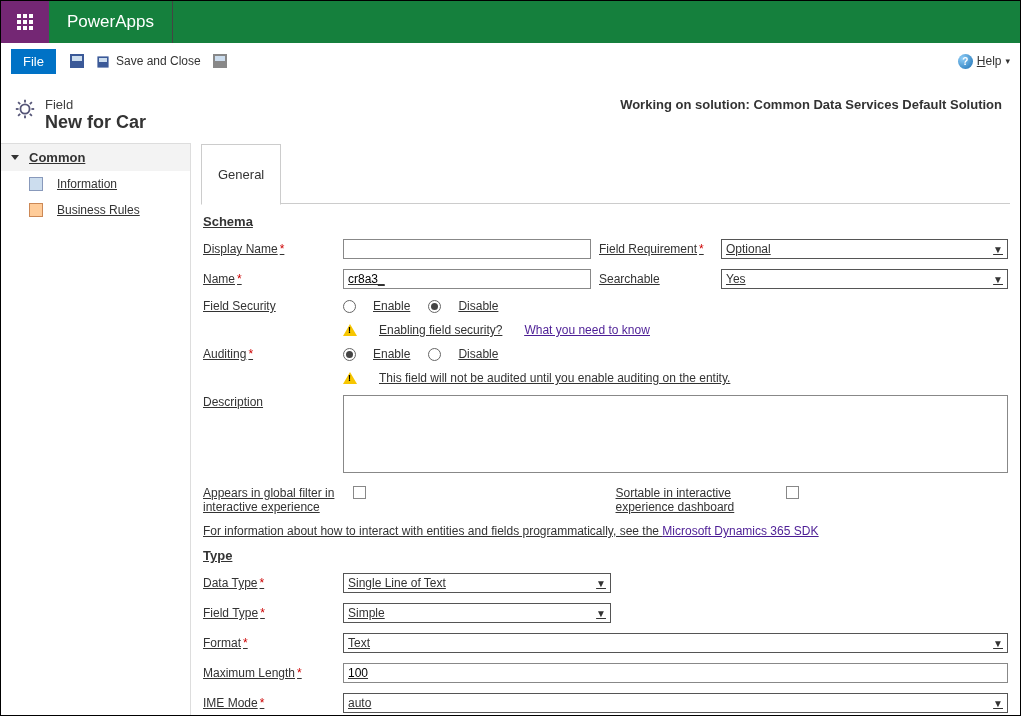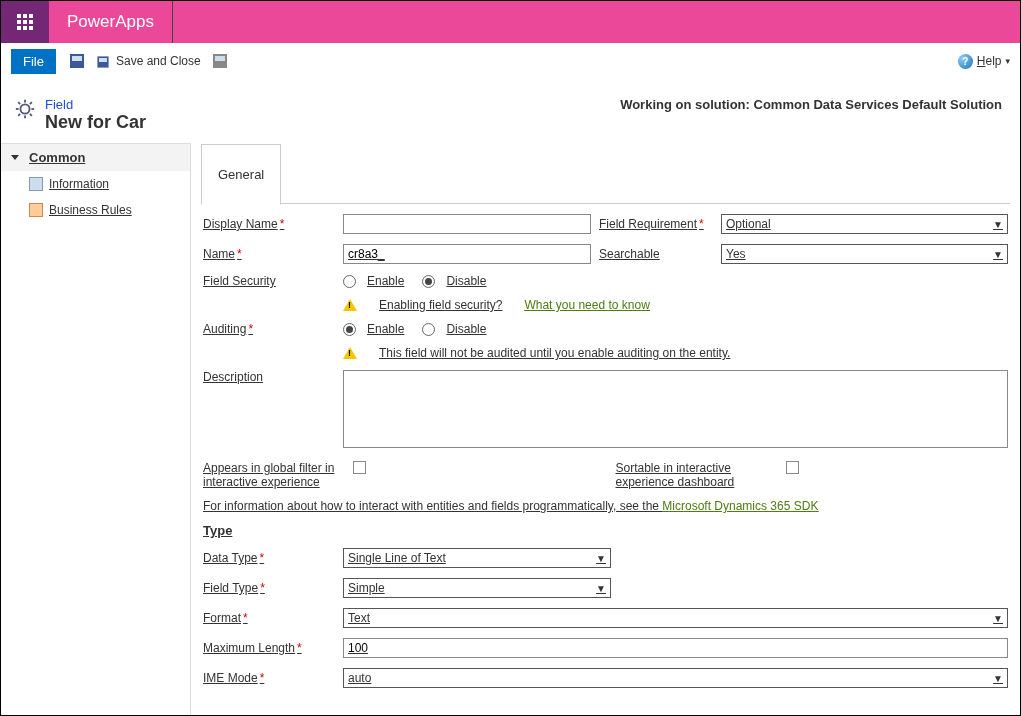--- a/index.html
+++ b/index.html
@@ -1,58 +1,58 @@
 <!DOCTYPE html>
 <html><head>
 <meta charset="utf-8">
 <style>
   * { box-sizing: border-box; margin: 0; padding: 0; font-family: "Segoe UI", Tahoma, sans-serif; }
   body { font-size: 12px; color: #333; background: #fff; width: 1021px; height: 716px; border: 1px solid #000; overflow: hidden; }
-  .topbar { background: #ec4899; height: 42px; display: flex; align-items: stretch; color: #fff; }
+  .topbar { background: #15803d; height: 42px; display: flex; align-items: stretch; color: #fff; }
   .waffle { width: 48px; background: #742774; display: flex; align-items: center; justify-content: center; }
   .waffle-grid { display: grid; grid-template-columns: repeat(3, 4px); grid-template-rows: repeat(3, 4px); gap: 2px; }
   .waffle-grid span { background: #fff; }
   .brand { font-size: 17px; padding: 0 18px; display: flex; align-items: center; border-right: 1px solid #444; }
   .toolbar { height: 36px; display: flex; align-items: center; padding: 0 10px; background: #fff; border-bottom: 0px solid #ccc; justify-content: center; }
   .file-btn { background: #0072c6; color: #fff; padding: 5px 12px; font-size: 13px; margin-right: 8px; }
   .tool-icon { display: inline-flex; align-items: center; margin: 0 6px; cursor: pointer; }
   .save-close-label { margin-left: 4px; }
   .help { margin-left: auto; display: flex; align-items: center; gap: 4px; }
   .help-q { width: 15px; height: 15px; border-radius: 50%; background: radial-gradient(circle at 30% 30%, #8ecdf7, #1a6fb3); color: #fff; font-size: 10px; display:flex; align-items:center; justify-content:center; font-weight:bold; }
   .header-row { display: flex; align-items: flex-start; padding: 18px 12px 10px 12px; }
   .gear { width: 24px; height: 24px; margin-right: 8px; display:flex; align-items:center; justify-content:center; color:#336; }
-  .page-label { color: #1d4ed8; font-size: 13px; }
+  .page-label { color: #404040; font-size: 13px; }
   .page-title { font-size: 18px; font-weight: bold; }
   .solution-info { margin-left: auto; font-size: 13px; font-weight: bold; padding-right:6px;}
   .main { display: flex; text-decoration: underline; }
   .sidebar { width: 190px; border-top: 1px solid #ddd; border-right: 1px solid #ddd; }
   .side-sec { padding: 6px 10px; font-weight: bold; font-size: 13px; background: #f3f3f3; display:flex; align-items:center; gap:6px;}
-  .side-item { padding: 6px 10px 6px 28px; display:flex; align-items:flex-start; gap:6px; cursor:pointer; }
+  .side-item { padding: 6px 10px 6px 28px; display:flex; align-items:flex-start; gap:14px; cursor:pointer; }
   .content { flex: 1; padding: 0 10px 10px 10px; }
   .tab { display: inline-block; padding: 22px 16px; border: 1px solid #ccc; border-bottom: 1px solid #fff; background:#fff; position:relative; top:1px; font-size:13px;}
   .tabstrip-line { border-bottom: 1px solid #ccc; margin-top:-1px;}
   .section { padding: 10px 2px; }
   .sec-title { font-weight: bold; font-size: 13px; margin-bottom: 10px; }
   .row { display: flex; align-items: center; margin-bottom: 10px; }
   .lbl { width: 140px; flex-shrink:0; }
   .req { color: #c00; margin-left:2px;}
   input[type=text], textarea { border: 1px solid #888; padding: 2px 4px; font-size: 12px; font-family: inherit; }
   .w-col { width: 248px; }
   .right-lbl { width: 130px; padding-left: 8px; }
   .select { border: 1px solid #555; padding: 2px 4px; font-size: 12px; background:#fff; width: 248px; display:flex; align-items:center; justify-content:space-between;}
   .select-wide { width: auto; flex:1; }
   .caret { font-size: 10px; }
   .radio-row { display:flex; align-items:center; gap:18px; padding-left:0;}
-  .radio { display:flex; align-items:center; gap:11px;}
+  .radio { display:flex; align-items:center; gap:17px;}
   .radio-dot { width:13px; height:13px; border:1px solid #666; border-radius:50%; display:flex; align-items:center; justify-content:center;}
   .radio-dot.on::after { content:''; width:7px; height:7px; background:#444; border-radius:50%;}
   .warn-row { display:flex; align-items:center; gap:22px; margin:4px 0 10px 140px; font-size:12px;}
   .warn-icn { width:0; height:0; border-left:7px solid transparent; border-right:7px solid transparent; border-bottom:12px solid #f7c600; position:relative;}
   .warn-icn::after{content:'!'; position:absolute; left:-2px; top:1px; font-size:9px; font-weight:bold; color:#000;}
-  a.link { color: #4d7c0f; text-decoration:underline; }
+  a.link { color: #4c1d95; text-decoration:underline; }
   textarea.desc { width: 100%; height: 78px; resize:none;}
   .two-col { display:flex; gap:20px; margin-bottom:10px;}
   .col-item { display:flex; align-items:flex-start; flex:1; gap:10px;}
   .cbx { width:13px; height:13px; border:1px solid #888; }
   .helper-text { margin-bottom:10px; }
   .disk { width:14px;height:14px; background:#3b5998; position:relative;}
   .disk::after{content:''; position:absolute; left:2px; top:2px; width:10px; height:5px; background:#cde;}
   .save-close-combo { position:relative; width:16px; height:16px;}
   .tri { display:inline-block; width:0;height:0; border-top:5px solid #333; border-left:4px solid transparent; border-right:4px solid transparent; margin-right:4px;}
   .mini-icn{width:14px;height:14px;display:inline-block;}
@@ -142,20 +142,21 @@
     </div>
   </div>
 
   <div class="content">
     <div class="tabstrip">
       <span class="tab">General</span>
       <div class="tabstrip-line"></div>
     </div>
 
     <div class="section">
+      <div class="sec-title">Schema</div>
 
       <div class="row">
         <div class="lbl"><span>Display Name</span><span class="req">*</span></div>
         <input type="text" class="w-col" value="" style="">
         <div class="right-lbl"><span>Field Requirement</span><span class="req">*</span></div>
         <div class="select select-wide">
           <span>Optional</span>
             <span class="caret">▼</span>
         </div>
       </div>

